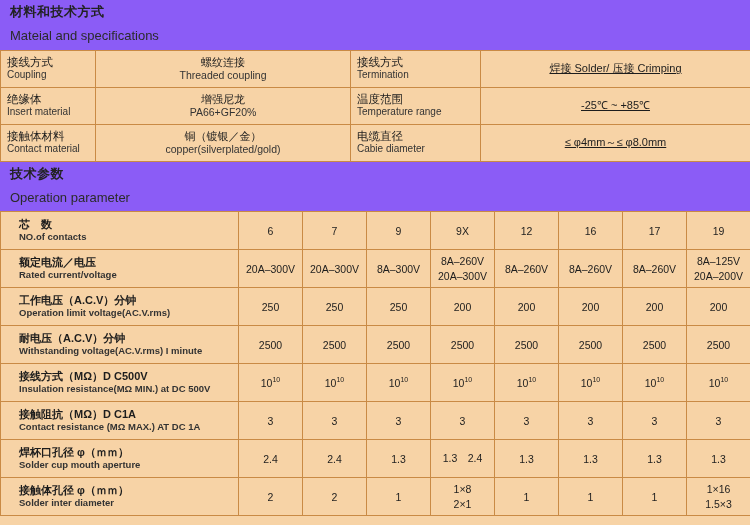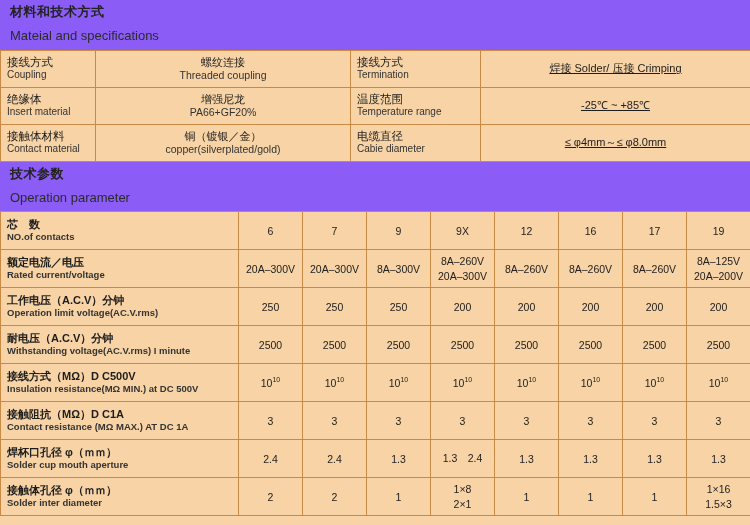--- a/index.html
+++ b/index.html
@@ -88,21 +88,21 @@
     border: 1px solid #c98a45;
     padding: 2px 4px;
     text-align: center;
     vertical-align: middle;
     font-size: 10.5px;
     color: #1d1d1d;
     height: 33px;
   }
   .tech td.rowlbl {
     text-align: left;
-    padding-left: 6px;
+    padding-left: 18px;
     padding-right: 4px;
   }
   .tech td.rowlbl .cn {
     font-size: 11px;
     font-weight: bold;
     color: #1d1d1d;
     line-height: 1.3;
   }
   .tech td.rowlbl .en {
     font-size: 9.5px;

